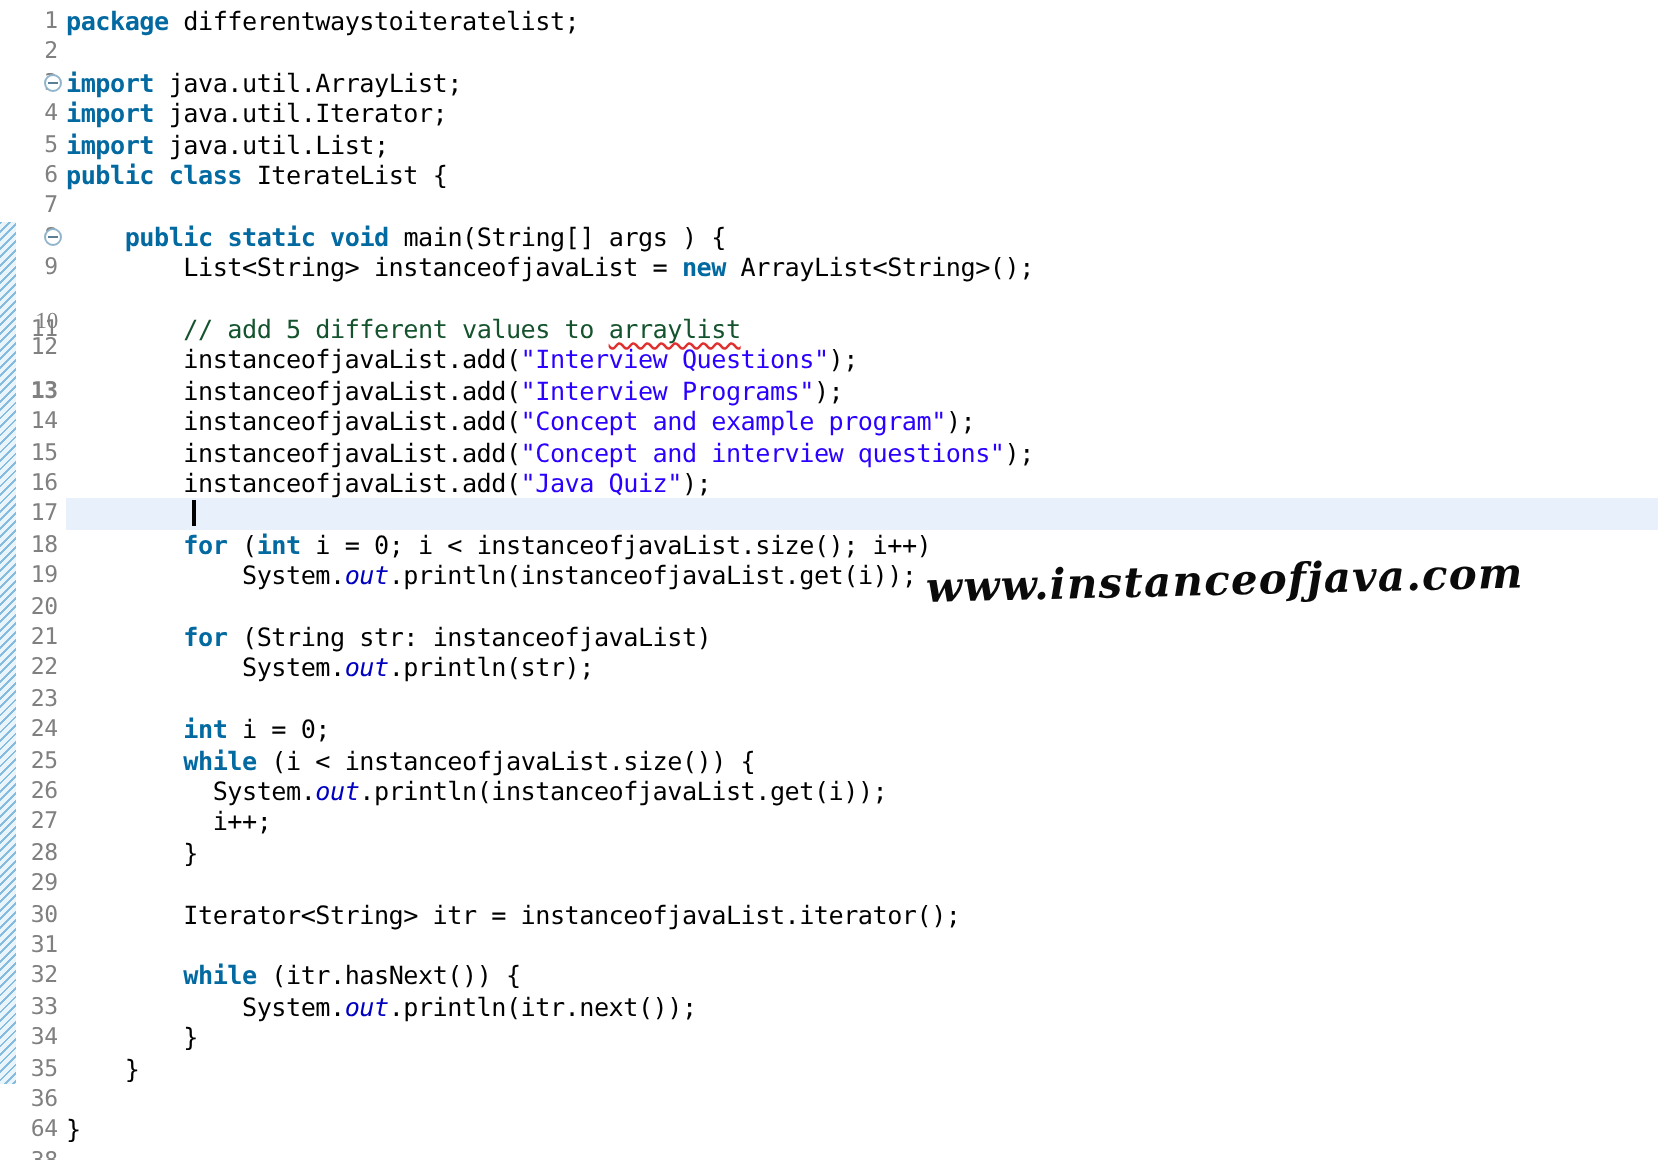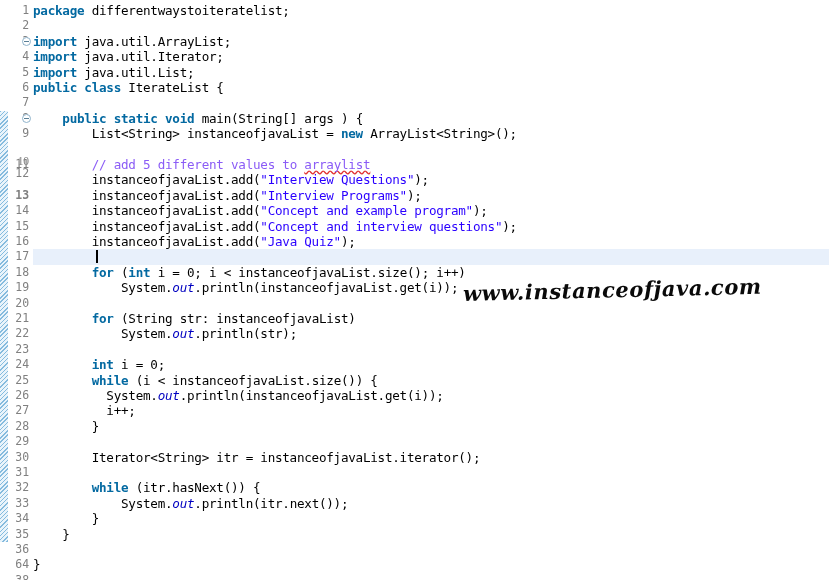--- a/index.html
+++ b/index.html
@@ -101,21 +101,21 @@
   .caret {
     position: absolute;
     width: 1.6px;
     height: 13px;
     background: #000000;
   }
 
   
   .kw   { color: #0369a1; font-weight: bold; }
   .str  { color: #2a00ff; }
-  .cmt  { color: #8b5cf6; }
+  .cmt  { color: #14532d; }
   .fld  { color: #0000c0; font-style: italic; }
   .sq   {
     text-decoration: underline wavy #e03030;
     text-decoration-skip-ink: none;
   }
 
   
   #watermark {
     position: absolute;
     left: 463px;

